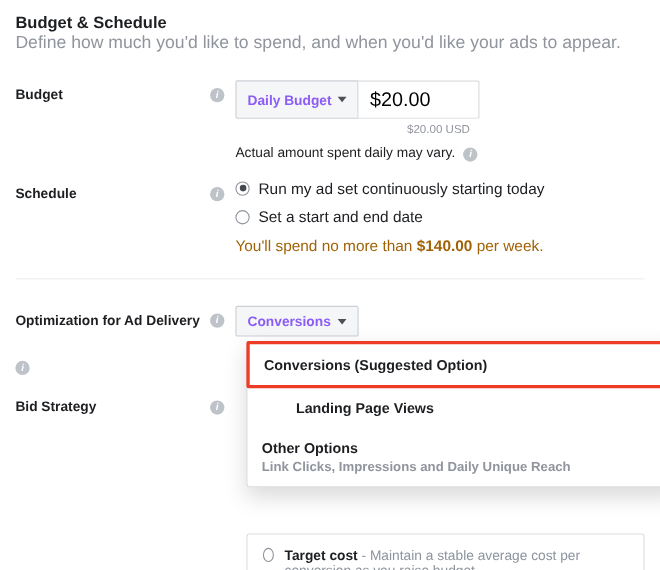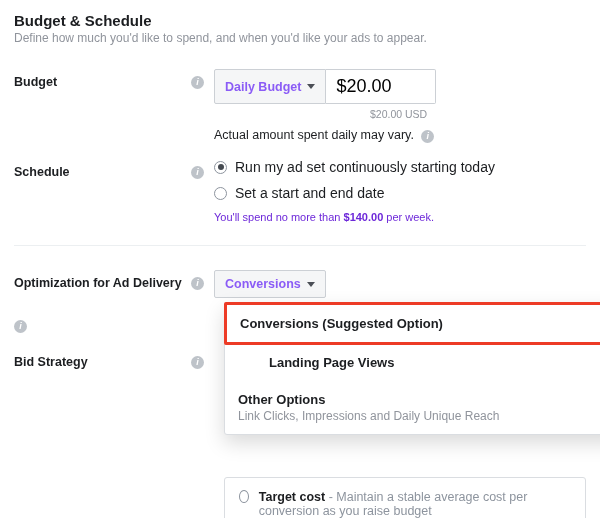--- a/index.html
+++ b/index.html
@@ -12,21 +12,21 @@
       padding: 12px 14px 24px 14px;
     }
     .section-title {
       font-size: 15px;
       font-weight: 700;
       color: #1c1e21;
       margin-bottom: 2px;
     }
     .section-sub {
       color: #90949c;
-      font-size: 12px;
+      font-size: 16px;
       margin-bottom: 24px;
     }
     .row {
       display: flex;
       margin-bottom: 16px;
       align-items: flex-start;
     }
     .label-col {
       width: 200px;
       min-width: 200px;
@@ -115,22 +115,22 @@
       align-items: center;
       justify-content: center;
     }
     .radio.sel::after {
       content: "";
       width: 6px; height: 6px;
       border-radius: 50%;
       background: #444950;
     }
     .spend-note {
-      font-size: 11px;
-      color: #6d28d9;
+      font-size: 14px;
+      color: #a16207;
       margin-top: 10px;
     }
     .divider {
       border: none;
       border-top: 1px solid #eceff1;
       margin: 22px 0 24px 0;
     }
     .opt-section { position: relative; }
     .dropdown-panel {
       position: absolute;
@@ -157,21 +157,21 @@
     }
     .dd-item.plain { font-weight: 700; padding-left: 44px; }
     .dd-item.other {
       display: flex;
       align-items: center;
       justify-content: space-between;
       gap: 8px;
     }
     .dd-other-text { flex: 1; }
     .dd-other-title { font-weight: 700; font-size: 13px; color: #1c1e21; }
-    .dd-other-sub { font-size: 12px; color: #90949c; margin-top: 2px; font-weight: 400; }
+    .dd-other-sub { font-size: 12px; color: #90949c; margin-top: 2px; font-weight: 700; }
     .chevron-right {
       width: 7px; height: 7px;
       border-top: 2px solid #8d949e;
       border-right: 2px solid #8d949e;
       transform: rotate(45deg);
     }
     .bs-area { position: relative; padding-left: 210px; }
     .target-cost-card {
       margin-top: 108px;
       border: 1px solid #dadde1;

